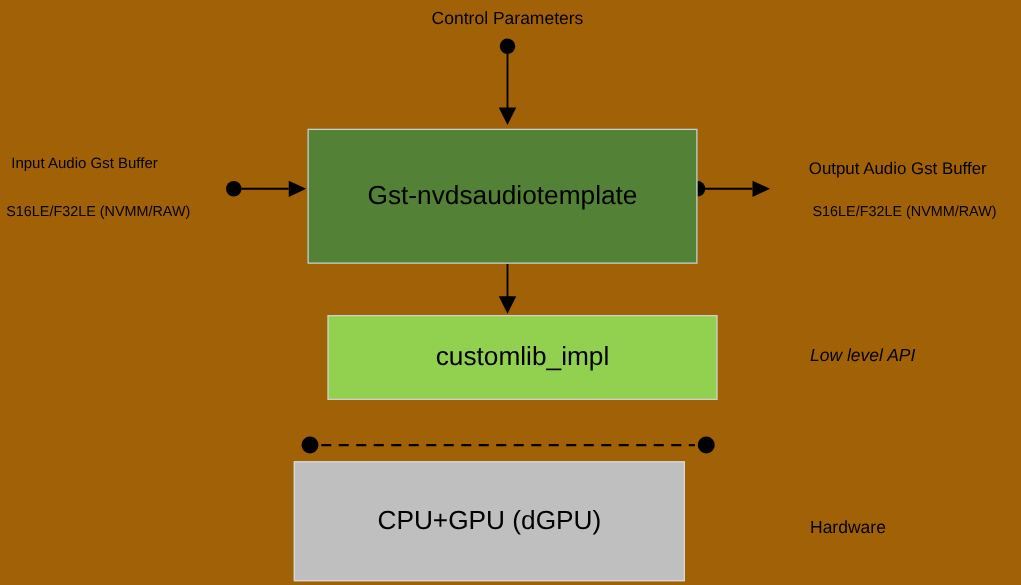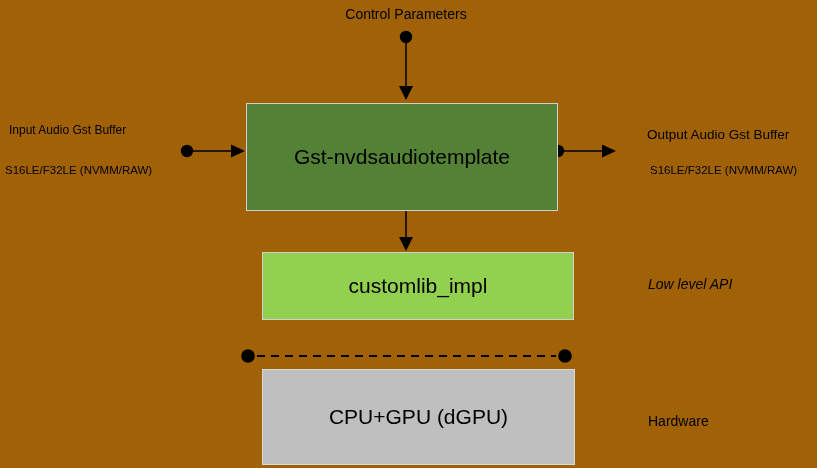--- a/index.html
+++ b/index.html
@@ -41,21 +41,21 @@
     height: 108px;
   }
   .box-customlib {
     left: 246px;
     top: 252px;
     width: 312px;
     height: 68px;
     margin-left: 16px;
   }
   .box-hardware {
-    left: 262px;
+    left: 235px;
     top: 369px;
     width: 313px;
     height: 96px;
     border-color: #d9d9d9;
   }
   .lbl {
     position: absolute;
     color: #000000;
     white-space: nowrap;
   }

